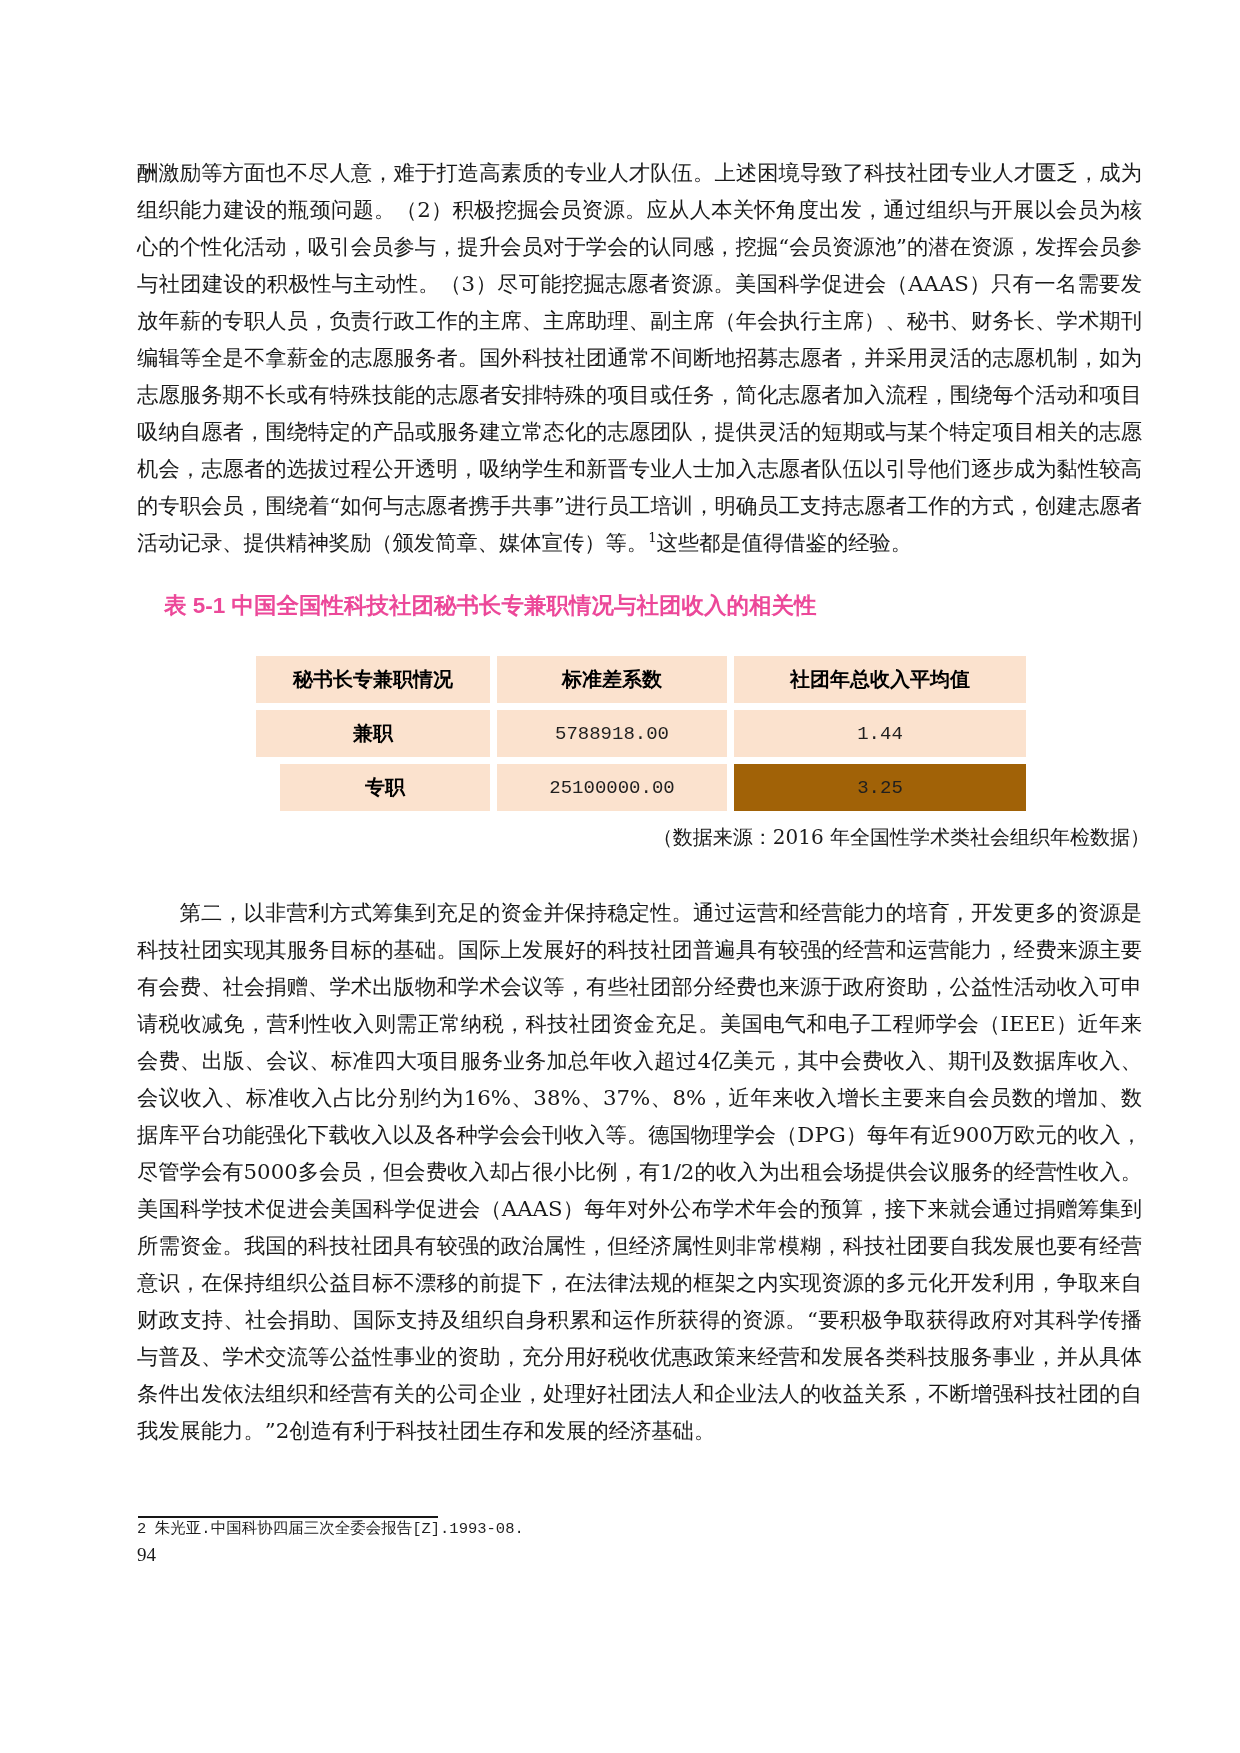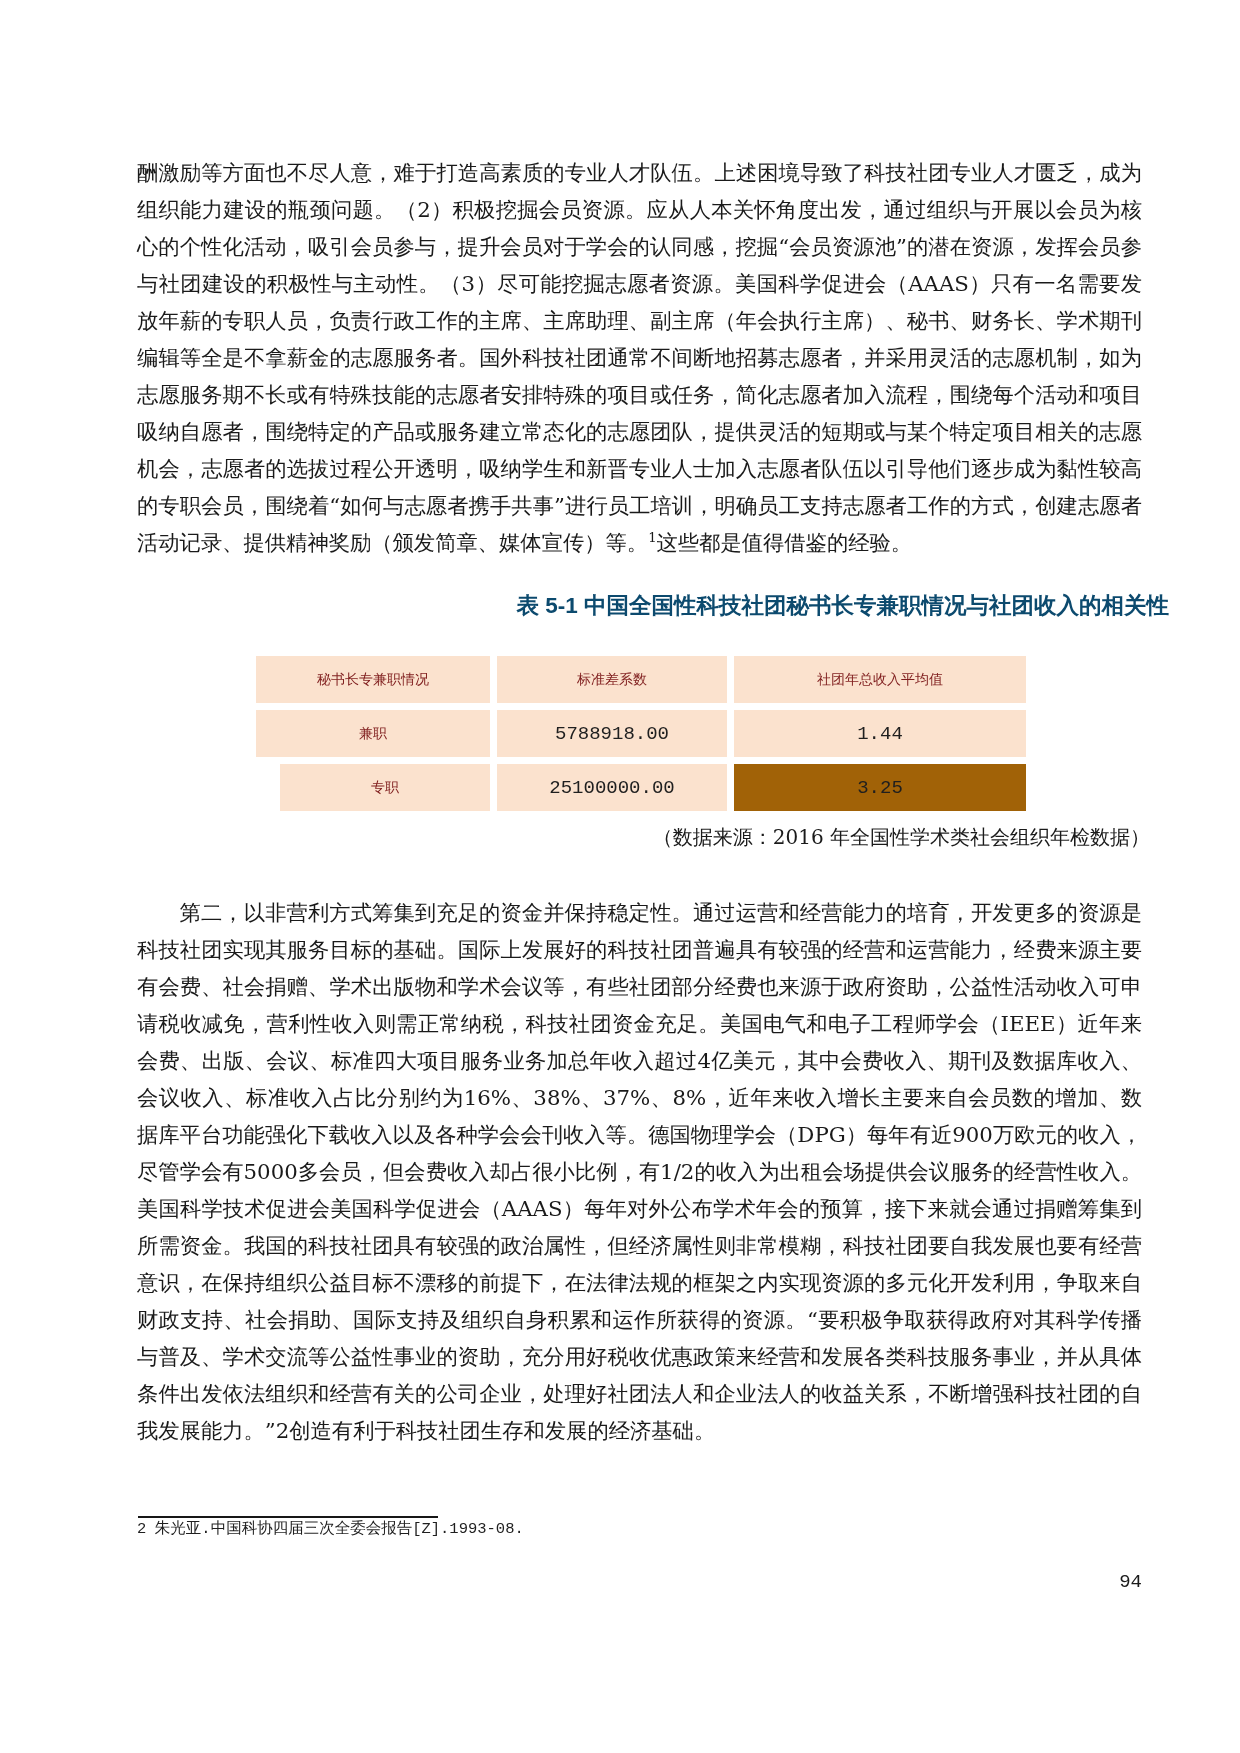--- a/index.html
+++ b/index.html
@@ -24,44 +24,44 @@
     font-family:"DejaVu Serif","Liberation Serif",serif;
   }
   .fn-ref{
     font-size:0.62em;
     vertical-align:super;
     line-height:0;
   }
   .table-caption{
     margin:30px 0 0 0;
     position:relative;left:27px;
-    text-align:right;
+    text-align:left;
     font-family:"Liberation Sans","DejaVu Sans",sans-serif;
     font-weight:bold;
     font-size:22.5px;
     line-height:30px;
-    color:#0c4a6e;
+    color:#ec4899;
   }
   .data-table{
     margin:35px 0 0 119px;
     width:770px;
     display:grid;
     grid-template-columns:234px 230px 292px;
     gap:7px;
   }
   .data-table .cell{
     height:47px;
     display:flex;align-items:center;justify-content:center;
   }
   .data-table .cell.head,
   .data-table .cell.rowlabel{
     font-family:"Liberation Sans","DejaVu Sans",sans-serif;
-    font-weight:normal;
-    font-size:14px;
-    color:#7f1d1d;
+    font-weight:bold;
+    font-size:20px;
+    color:#000000;
   }
   .data-table .cell.num{
     font-family:"Liberation Mono","DejaVu Sans Mono",monospace;
     font-size:19px;
     color:#1f1f1f;
   }
   .table-source{
     margin:12px 0 0 0;
     position:relative;left:8px;
     text-align:right;
@@ -83,25 +83,24 @@
     font-family:"Liberation Mono","DejaVu Sans Mono",monospace;
     font-size:15.5px;
     line-height:23.5px;
     text-align:justify;
     color:#1f1f1f;
   }
   .footnote.first{margin-top:14px;}
   .fn-marker{margin-right:0.55em;}
   .footnote i{font-style:italic;}
   .page-number{
-    margin-top:27px;
-    text-align:right;
+    text-align:left;
     font-size:19px;
     line-height:26px;
-    font-family:Liberation Mono, monospace;
+    font-family:Liberation Serif, serif;
   }
 </style>
 </head>
 <body>
 
 <div class="page">
   <div class="content">
 
     <p class="body-text p1"><span>酬激励等方面也不尽人意，难于打造高素质的专业人才队伍。上述困境导致了科技社团专业人才匮乏，成为组织能力建设的瓶颈问题。（2）积极挖掘会员资源。应从人本关怀角度出发，通过组织与开展以会员为核心的个性化活动，吸引会员参与，提升会员对于学会的认同感，挖掘“会员资源池”的潜在资源，发挥会员参与社团建设的积极性与主动性。（3）尽可能挖掘志愿者资源。美国科学促进会（AAAS）只有一名需要发放年薪的专职人员，负责行政工作的主席、主席助理、副主席（年会执行主席）、秘书、财务长、学术期刊编辑等全是不拿薪金的志愿服务者。国外科技社团通常不间断地招募志愿者，并采用灵活的志愿机制，如为志愿服务期不长或有特殊技能的志愿者安排特殊的项目或任务，简化志愿者加入流程，围绕每个活动和项目吸纳自愿者，围绕特定的产品或服务建立常态化的志愿团队，提供灵活的短期或与某个特定项目相关的志愿机会，志愿者的选拔过程公开透明，吸纳学生和新晋专业人士加入志愿者队伍以引导他们逐步成为黏性较高的专职会员，围绕着“如何与志愿者携手共事”进行员工培训，明确员工支持志愿者工作的方式，创建志愿者活动记录、提供精神奖励（颁发简章、媒体宣传）等。</span><sup class="fn-ref">1</sup><span>这些都是值得借鉴的经验。</span></p>
 

